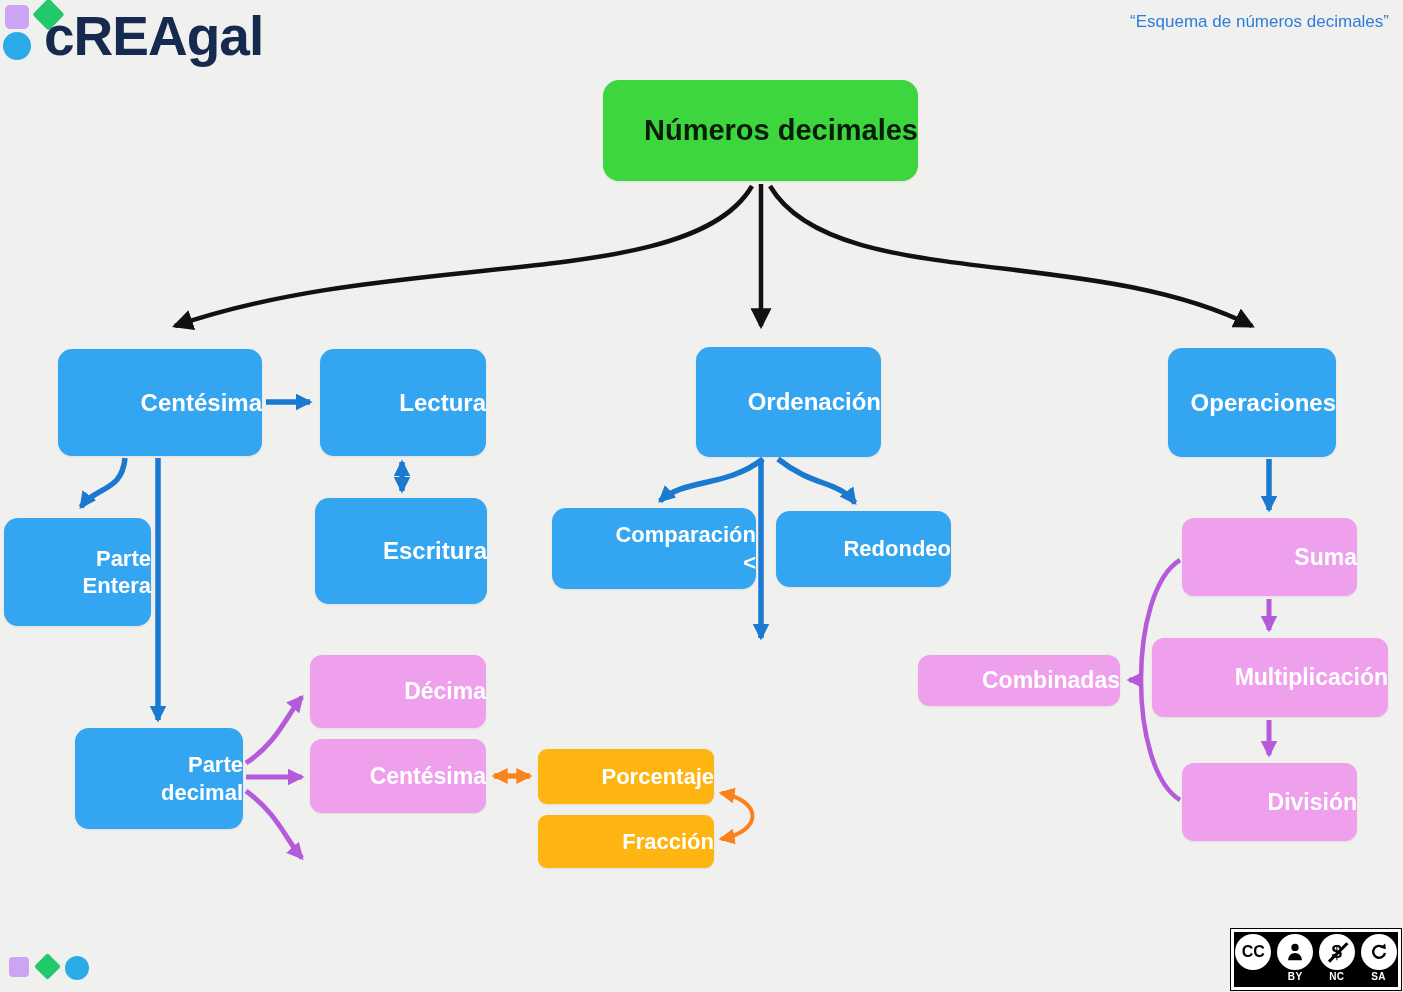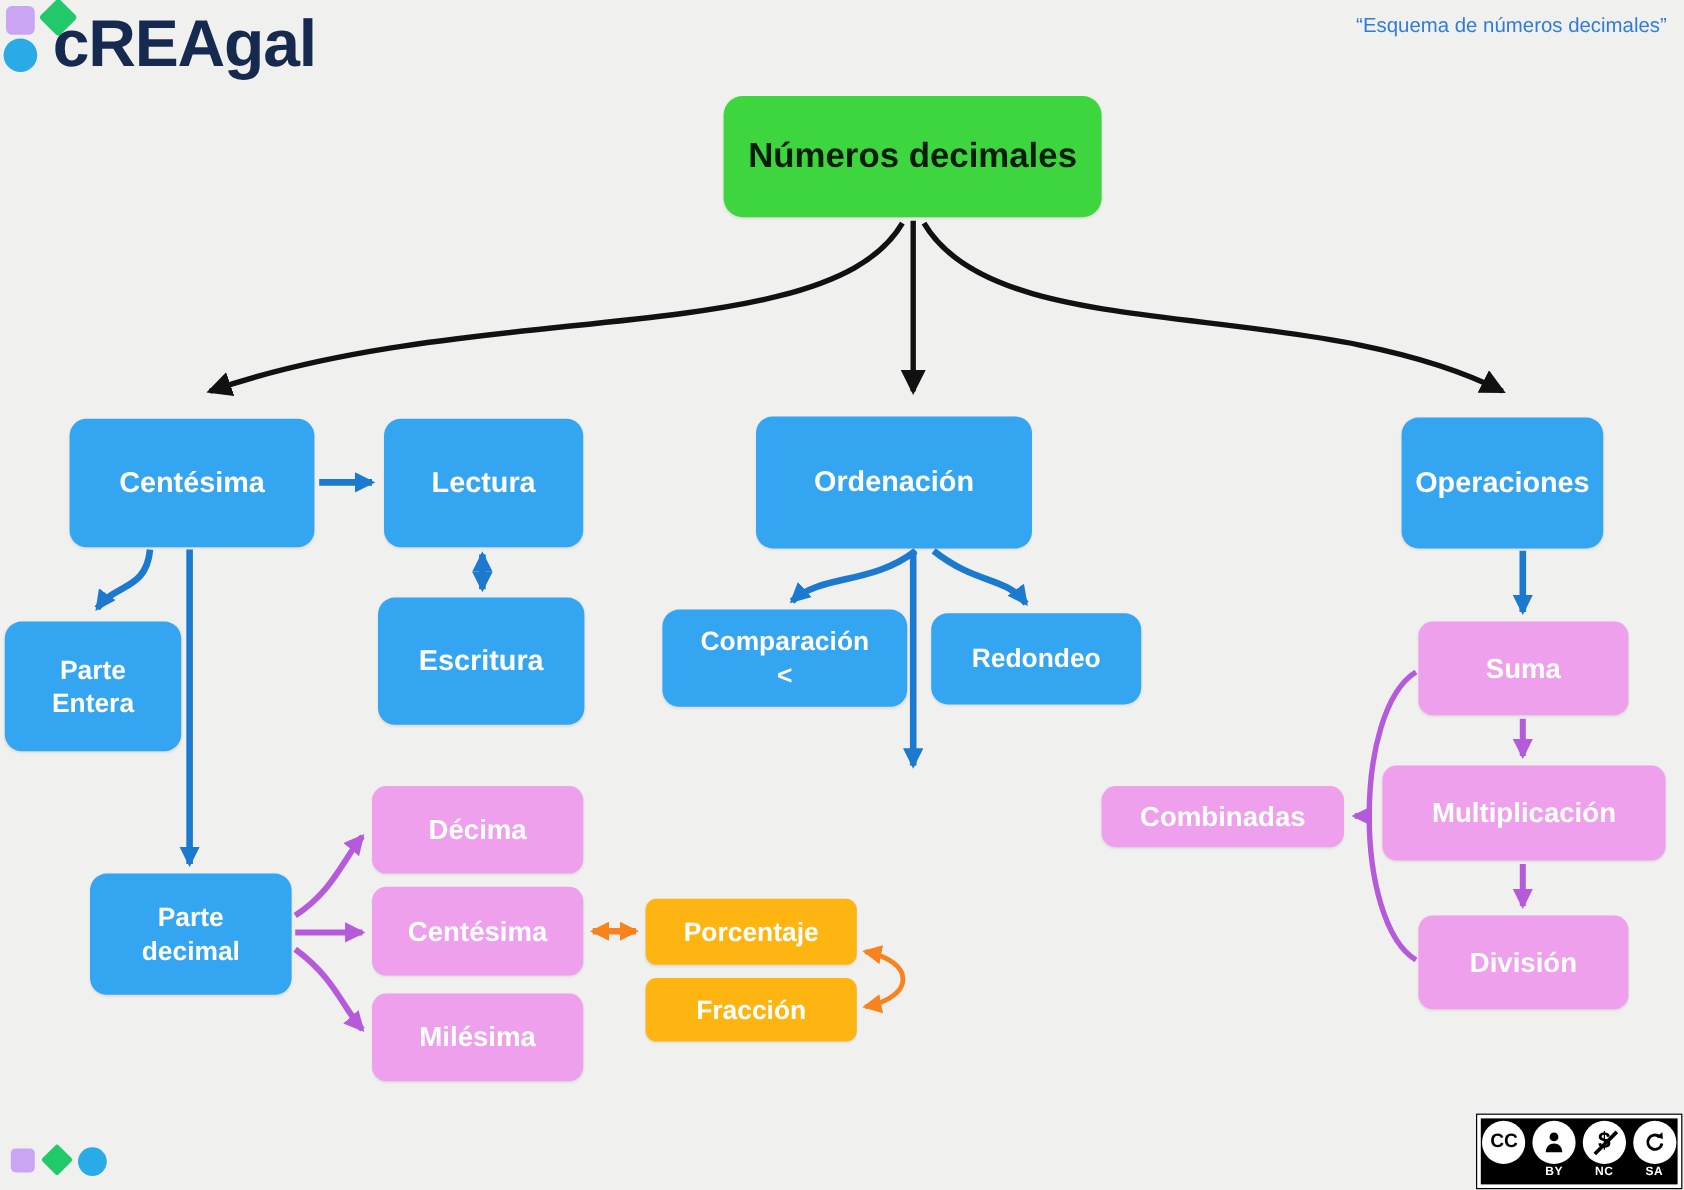--- a/index.html
+++ b/index.html
@@ -17,21 +17,21 @@
   .e-black  { stroke: #111111; stroke-width: 4.5; fill: none; }
   .e-blue   { stroke: #1b79cf; stroke-width: 5.5; fill: none; }
   .e-purple { stroke: #b45adb; stroke-width: 5;   fill: none; }
   .e-purple-thin { stroke: #b45adb; stroke-width: 4.5; fill: none; }
   .e-orange { stroke: #f8831d; stroke-width: 5.5; fill: none; }
   .e-orange-thin { stroke: #f8831d; stroke-width: 4; fill: none; }
 
   
   .node {
     position: absolute; z-index: 2;
-    display: flex; flex-direction: column; align-items: center; justify-content: center;
+    display: flex; flex-direction: column; align-items: flex-end; justify-content: center;
     text-align: center; color: #ffffff; font-weight: 700;
     border-radius: 14px; line-height: 1.25;
     box-shadow: 0 1px 2px rgba(0,0,0,0.08);
   }
   .node .line { display: block; }
   .green  { background: #3ed63e; color: #081c08; font-weight: 600; font-size: 29px; border-radius: 16px; }
   .blue   { background: #34a5f1; font-size: 24px; }
   .pink   { background: #eea0ec; font-size: 23px; border-radius: 12px; }
   .orange { background: #ffb511; font-size: 22px; border-radius: 9px; }
   .small-label { font-size: 22px; }
@@ -153,31 +153,28 @@
   <div class="node blue small-label" style="left:75px; top:728px; width:168px; height:101px;">
     <span class="line">Parte</span>
     <span class="line">decimal</span>
   </div>
   <div class="node pink" style="left:310px; top:655px; width:176px; height:73px;">
     <span>Décima</span>
   </div>
   <div class="node pink" style="left:310px; top:739px; width:176px; height:74px;">
     <span>Centésima</span>
   </div>
-  <div class="node pink" style="left:310px; top:828px; width:176px; height:73px;">
-    <span>Milésima</span>
-  </div>
   <div class="node orange" style="left:538px; top:749px; width:176px; height:55px;">
     <span>Porcentaje</span>
   </div>
   <div class="node orange" style="left:538px; top:815px; width:176px; height:53px;">
     <span>Fracción</span>
   </div>
 
-  <div class="node blue" style="left:630px; top:347px; width:230px; height:110px;">
+  <div class="node blue" style="left:696px; top:347px; width:185px; height:110px;">
     <span>Ordenación</span>
   </div>
   <div class="node blue small-label" style="left:552px; top:508px; width:204px; height:81px;">
     <span class="line">Comparación</span>
     <span class="line">&lt;</span>
   </div>
   <div class="node blue small-label" style="left:776px; top:511px; width:175px; height:76px;">
     <span>Redondeo</span>
   </div>
 

